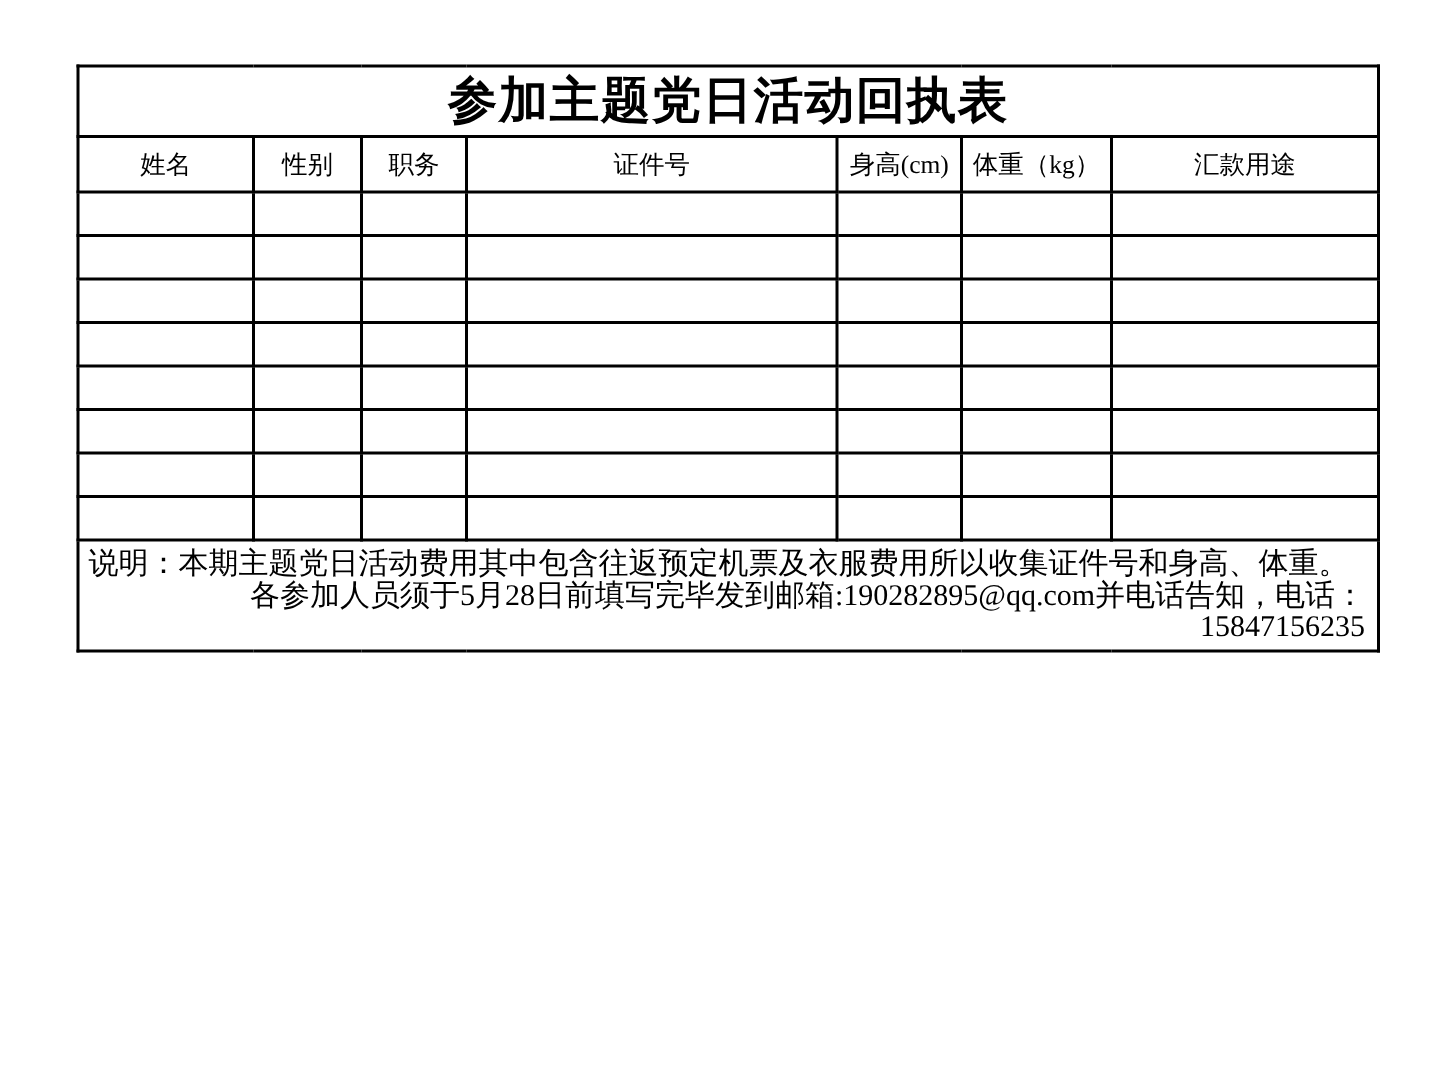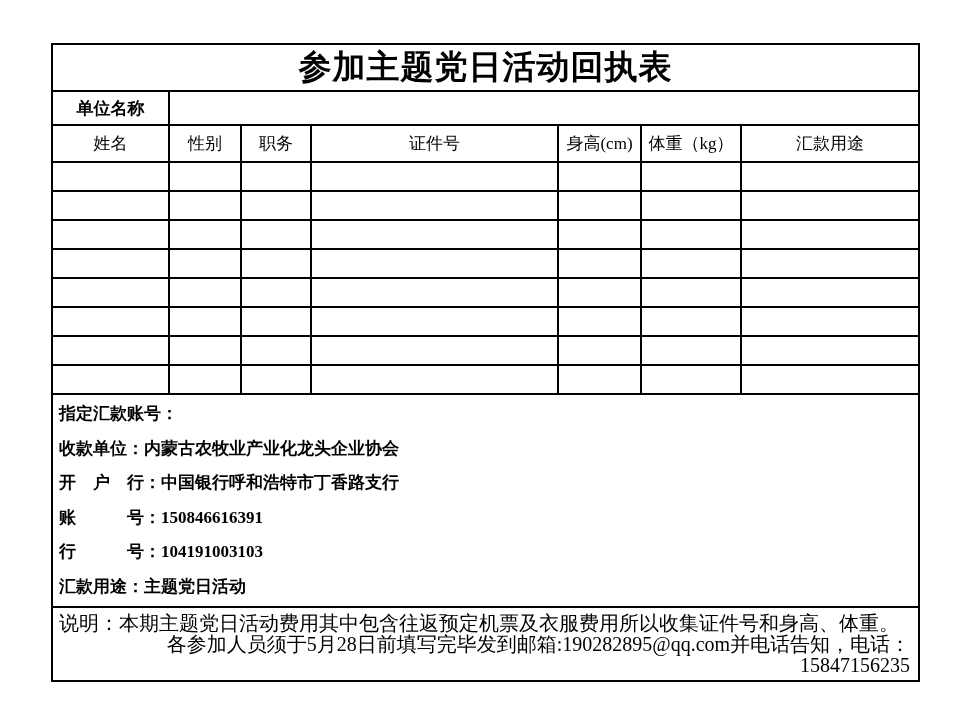--- a/index.html
+++ b/index.html
@@ -95,24 +95,20 @@
       <col style="width:70px">
       <col style="width:247px">
       <col style="width:83px">
       <col style="width:100px">
       <col style="width:178px">
     </colgroup>
     <tbody>
       <tr class="title-row">
         <td colspan="7">参加主题党日活动回执表</td>
       </tr>
-      <tr class="unit-row">
-        <td class="unit-label">单位名称</td>
-        <td colspan="6"></td>
-      </tr>
       <tr class="header-row">
         <td>姓名</td>
         <td>性别</td>
         <td>职务</td>
         <td>证件号</td>
         <td>身高(cm)</td>
         <td>体重（kg）</td>
         <td>汇款用途</td>
       </tr>
     </tbody>
@@ -185,30 +181,20 @@
           <td></td>
           <td></td>
           <td></td>
           <td></td>
           <td></td>
           <td></td>
         </tr>
       </tbody>
     <tbody>
       <tr>
-        <td colspan="7" class="remit-cell">
-          <div class="remit-line">指定汇款账号：</div>
-          <div class="remit-line">收款单位：内蒙古农牧业产业化龙头企业协会</div>
-          <div class="remit-line">开　户　行：中国银行呼和浩特市丁香路支行</div>
-          <div class="remit-line">账　　　号：150846616391</div>
-          <div class="remit-line">行　　　号：104191003103</div>
-          <div class="remit-line">汇款用途：主题党日活动</div>
-        </td>
-      </tr>
-      <tr>
         <td colspan="7" class="note-cell">
           <div class="note-line">说明：本期主题党日活动费用其中包含往返预定机票及衣服费用所以收集证件号和身高、体重。</div>
           <div class="note-line note-line2">各参加人员须于5月28日前填写完毕发到邮箱:190282895@qq.com并电话告知，电话：15847156235</div>
         </td>
       </tr>
     </tbody>
   </table>
 </div>
 
 </body></html>

